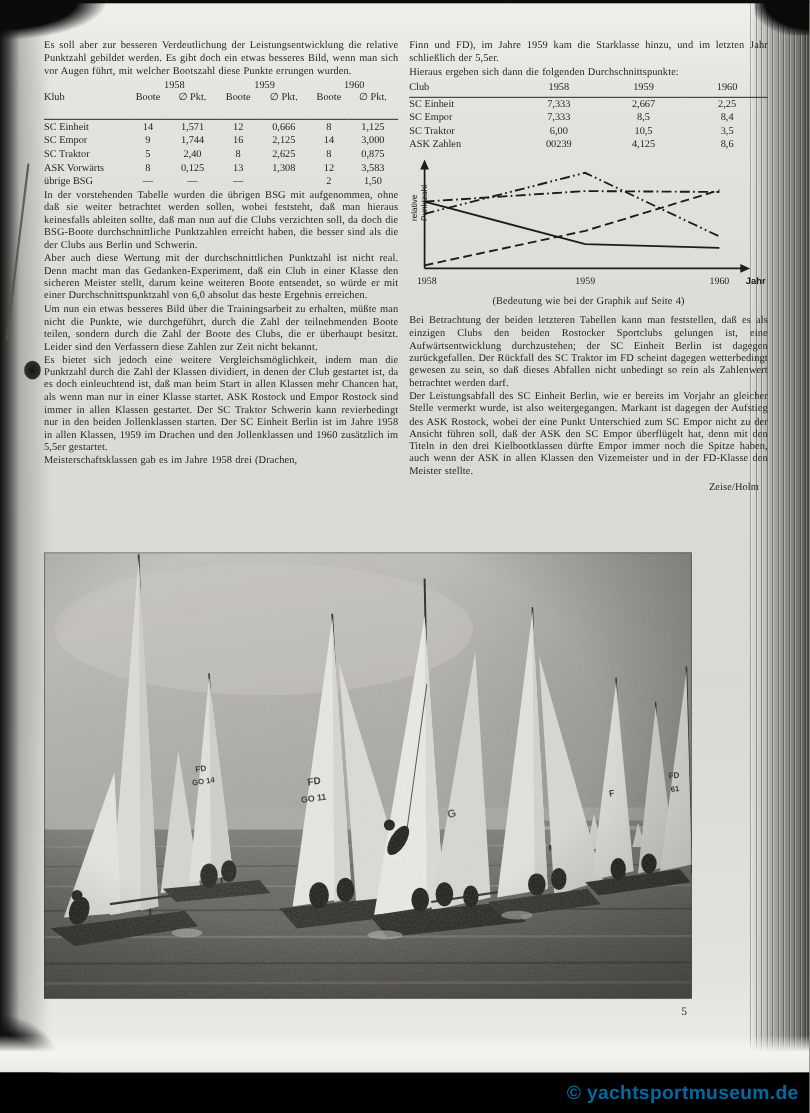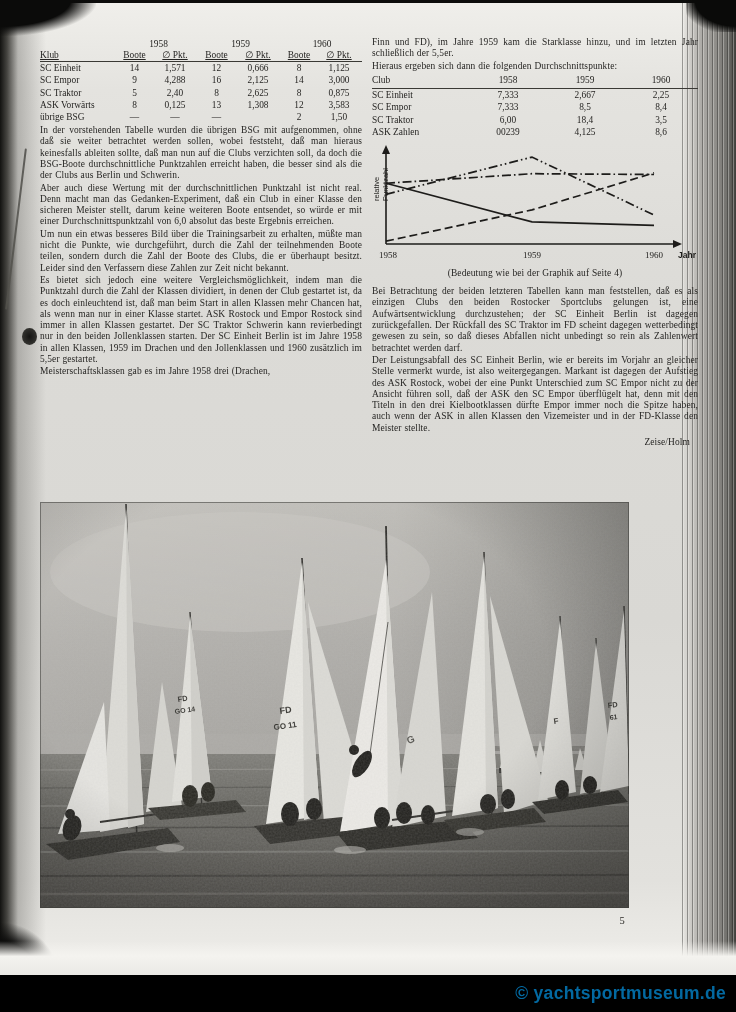--- a/index.html
+++ b/index.html
@@ -35,21 +35,21 @@
   .col{position:absolute;top:37px;z-index:3;}
   .col-left{left:40px;width:322px;}
   .col-right{left:372px;width:326px;}
   .col p{margin:0;text-align:justify;font-size:9.45px;line-height:11.3px;letter-spacing:.1px;word-spacing:.4px;}
   .col p.gap{margin-top:1px;}
   
   table{border-collapse:collapse;width:100%;}
   td{padding:0;font-size:9.4px;line-height:10.8px;color:#262523;white-space:nowrap;}
   .t1{margin:1px 0 2px;}
   .t1 .years td{text-align:center;padding:1px 0 0;}
-  .t1 .head td{border-bottom:1px solid #3a3935;padding-bottom:0;text-decoration:underline;}
+  .t1 .head td{border-bottom:1px solid #3a3935;padding-bottom:14px;}
   .t1 td:first-child{text-align:left;}
   .t1 td:not(:first-child){text-align:center;}
   .t1 .drow td{padding-top:1.5px;}
   .t2{margin:3px 0 5px;}
   .t2 .head td{border-bottom:1px solid #3a3935;padding-bottom:2px;}
   .t2 td:first-child{text-align:left;}
   .t2 td:not(:first-child){text-align:center;}
   .t2 .drow td{padding-top:1.5px;}
   
   .chart{margin:4px 0 0;}
@@ -73,20 +73,21 @@
   <div class="scratch"></div>
   <div class="hole"></div>
   <div class="edge-right"></div>
   <div class="edge-top"></div>
   <div class="corner-tl"></div>
   <div class="corner-tr"></div>
   <div class="corner-bl"></div>
   <div class="edge-bottom-white"></div>
 
   <div class="col col-left">
+    <p>Es soll aber zur besseren Verdeutlichung der Leistungsentwicklung die relative Punktzahl gebildet werden. Es gibt doch ein etwas besseres Bild, wenn man sich vor Augen führt, mit welcher Bootszahl diese Punkte errungen wurden.</p>
 
     <table class="t1">
       <colgroup>
           <col style="width:78px">
           <col style="width:33px">
           <col style="width:48px">
           <col style="width:35px">
           <col style="width:48px">
           <col style="width:34px">
           <col style="width:46px">
@@ -112,21 +113,21 @@
         <td>14</td>
         <td>1,571</td>
         <td>12</td>
         <td>0,666</td>
         <td>8</td>
         <td>1,125</td>
       </tr>
       <tr class="drow">
         <td>SC Empor</td>
         <td>9</td>
-        <td>4,288</td>
+        <td>1,744</td>
         <td>16</td>
         <td>2,125</td>
         <td>14</td>
         <td>3,000</td>
       </tr>
       <tr class="drow">
         <td>SC Traktor</td>
         <td>5</td>
         <td>2,40</td>
         <td>8</td>
@@ -188,21 +189,21 @@
       </tr>
       <tr class="drow">
         <td>SC Empor</td>
         <td>7,333</td>
         <td>8,5</td>
         <td>8,4</td>
       </tr>
       <tr class="drow">
         <td>SC Traktor</td>
         <td>6,00</td>
-        <td>18,4</td>
+        <td>10,5</td>
         <td>3,5</td>
       </tr>
       <tr class="drow">
         <td>ASK Zahlen</td>
         <td>00239</td>
         <td>4,125</td>
         <td>8,6</td>
       </tr>
     </tbody>
       </table>

